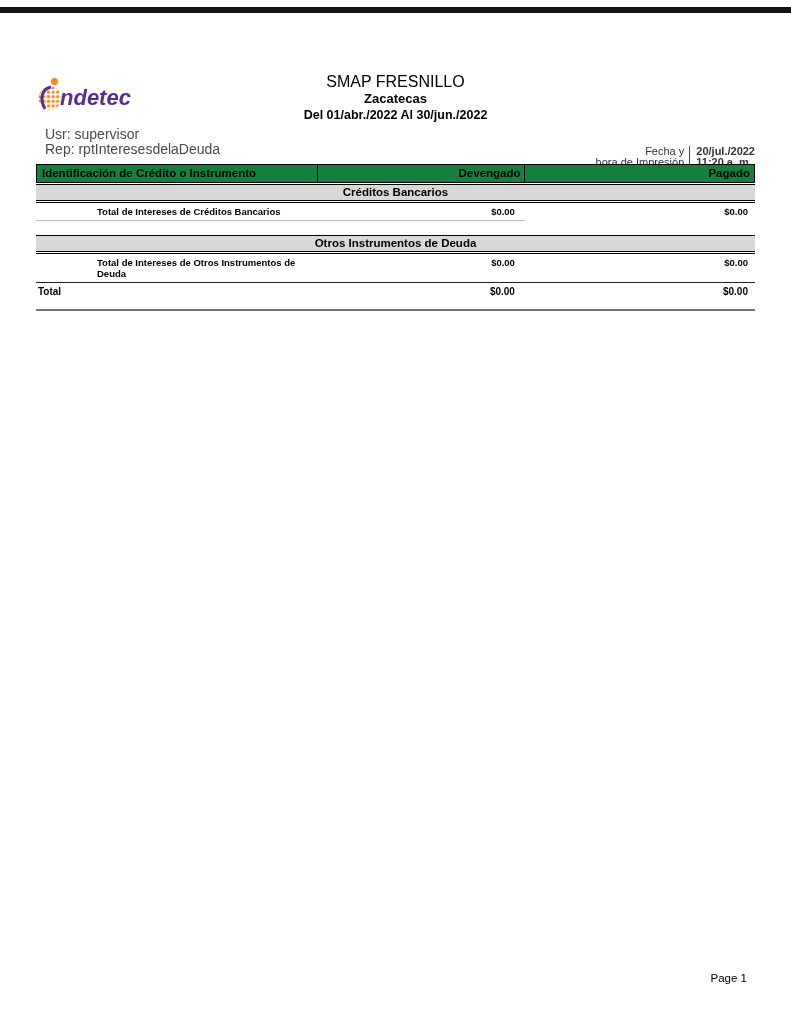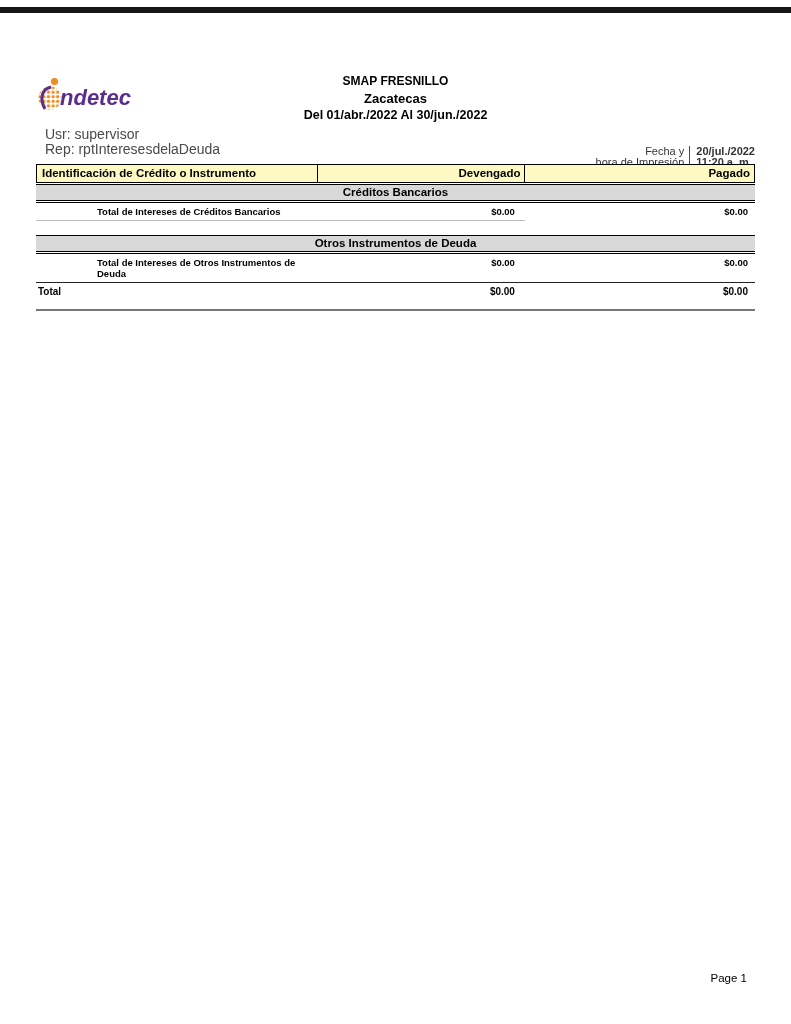--- a/index.html
+++ b/index.html
@@ -7,40 +7,40 @@
   body { font-family:"Liberation Sans","DejaVu Sans",sans-serif; color:#000; }
   .page { position:relative; width:791px; height:1024px; background:#fff; overflow:hidden; }
 
   .top-bar { position:absolute; top:7px; left:0; width:100%; height:6px; background:#161616; }
 
   
   .logo { position:absolute; left:37px; top:76px; width:102px; height:36px; }
 
   
   .title-block { position:absolute; left:0; right:0; top:72px; text-align:center; }
-  .title-main   { font-size:12px; font-weight:bold; line-height:19px; }
+  .title-main   { font-size:16px; font-weight:normal; line-height:19px; }
   .title-sub    { font-size:13px;   font-weight:bold; line-height:16px; }
   .title-report { font-size:12.5px; font-weight:bold; line-height:15px; }
   .title-range  { font-size:12.5px; font-weight:bold; line-height:16px; }
 
   
   .meta-left { position:absolute; left:45px; top:127px; font-size:14px; color:#4a4a4a; line-height:15px; }
 
   
   .print-info { position:absolute; right:36px; top:146px; display:flex; font-size:11px; color:#333; line-height:11px; }
   .print-labels { text-align:right; padding-right:5px; }
   .print-values { border-left:1px solid #4a4a4a; padding-left:6px; min-width:62px;font-weight:bold; }
 
   
   .report-table { position:absolute; left:36px; top:164px; width:719px; }
   .c1 { width:39.2%; }
   .c2 { width:28.8%; text-align:right; }
   .c3 { flex:1; text-align:right; }
 
-  .thead { display:flex; background:#fef9c3; border:1px solid #000; font-size:11.5px; font-weight:bold; }
+  .thead { display:flex; background:#15803d; border:1px solid #000; font-size:11.5px; font-weight:bold; }
   .thead > div { padding-top:1px; padding-bottom:2px; line-height:14px; }
   .thead .c1 { padding-left:5px; border-right:1.5px solid #000; }
   .thead .c2 { padding-right:3px; border-right:1.5px solid #000; }
   .thead .c3 { padding-right:4px; }
 
   .band { margin-top:1px; background:#d8d8d8; border-top:1px solid #000; border-bottom:1px solid #000;
           text-align:center; font-weight:bold; font-size:11.5px; line-height:14px; padding-bottom:1px; }
 
   .row { display:flex; margin-top:1px; border-top:1px solid #000; font-weight:bold; font-size:9.5px;
          padding-top:3px; padding-bottom:3px; line-height:11px; }

